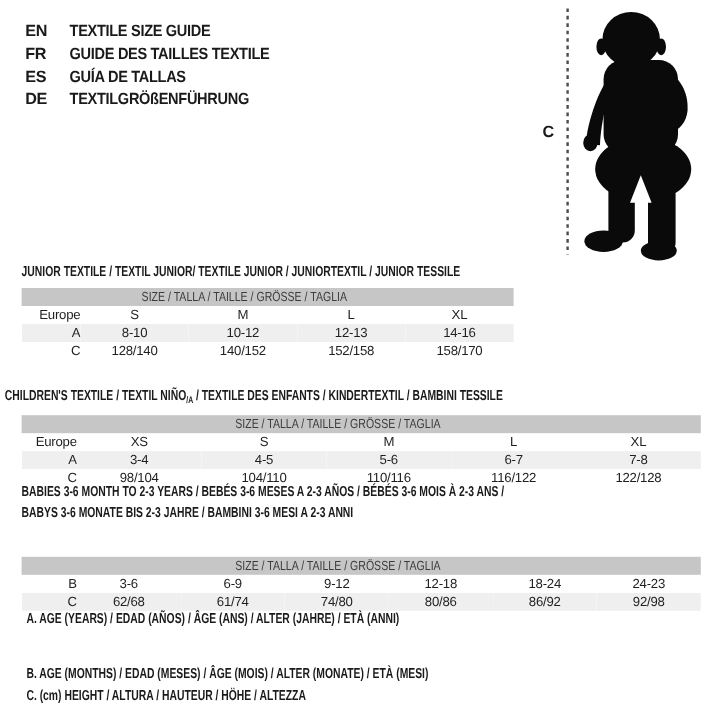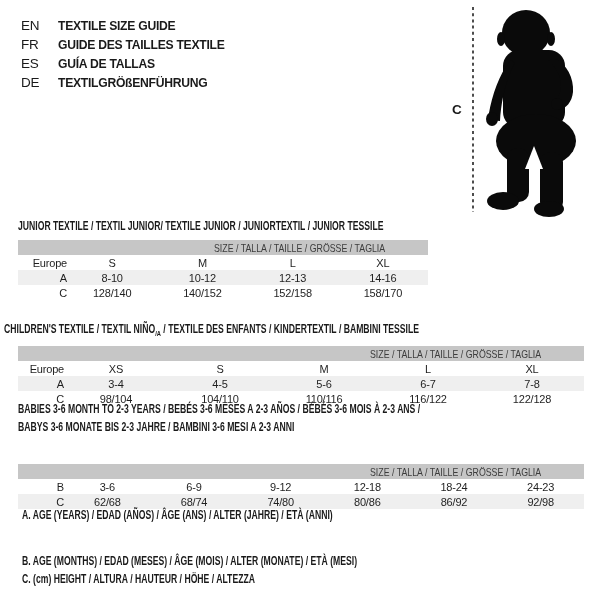--- a/index.html
+++ b/index.html
@@ -5,37 +5,37 @@
   html,body{margin:0;padding:0}
   body{
     width:600px;height:600px;position:relative;overflow:hidden;
     background:#ffffff;color:#1a1a1a;
     font-family:"Liberation Sans",sans-serif;
   }
 
   
   .lang-block{position:absolute;left:21px;top:16px}
   .lang-row{display:flex;height:19px;align-items:center}
-  .lang-code{width:37px;font-weight:normal;font-size:13.5px;letter-spacing:-.3px}
+  .lang-code{width:37px;font-weight:bold;font-size:13.5px;letter-spacing:-.3px}
   .lang-label{display:inline-block;font-weight:bold;font-size:13.5px;letter-spacing:-.3px;
     transform:scaleX(.9);transform-origin:0 50%;white-space:nowrap}
 
   
   .figure-svg{position:absolute;left:440px;top:0}
   .c-label{position:absolute;left:452px;top:102px;font-size:13.5px;font-weight:bold}
 
   
   .tbl-title{position:absolute;font-weight:bold;font-size:12px;line-height:18px;white-space:nowrap}
   .cond{display:inline-block;transform:scaleX(.72);transform-origin:0 50%;white-space:nowrap}
   .subsz{font-size:8px;vertical-align:-3px}
   .note{position:absolute;font-weight:bold;font-size:12px;white-space:nowrap}
 
   
   table.sizes{position:absolute;border-collapse:collapse;table-layout:fixed}
-  .sizes th{background:#c6c6c6;height:15px;text-align:right;font-weight:normal;
+  .sizes th{background:#c6c6c6;height:15px;text-align:center;font-weight:normal;
     padding:0 0 0 4px;font-size:11px;color:#3c3c3c}
   .hdrtxt{display:inline-block;transform:scaleX(.8);transform-origin:0 50%;white-space:nowrap}
   .sizes td{height:15px;font-size:11px;text-align:center;padding:0;letter-spacing:-.2px;color:#1f1f1f;overflow:hidden}
   .sizes td.lbl{text-align:right;padding-left:4px}
   .sizes tr.alt td{background:#efefef}
 </style>
 </head>
 <body>
 
 <div class="lang-block">
@@ -195,21 +195,21 @@
       <td>3-6</td>
       <td>6-9</td>
       <td>9-12</td>
       <td>12-18</td>
       <td>18-24</td>
       <td>24-23</td>
     </tr>
     <tr class="alt">
       <td class="lbl">C</td>
       <td>62/68</td>
-      <td>68/74</td>
+      <td>61/74</td>
       <td>74/80</td>
       <td>80/86</td>
       <td>86/92</td>
       <td>92/98</td>
     </tr>
   </tbody>
 </table>
 
 <div class="note" style="left:22px;top:508px">
   <span class="cond">A. AGE (YEARS) / EDAD (AÑOS) / ÂGE (ANS) / ALTER (JAHRE) / ETÀ (ANNI)</span>

